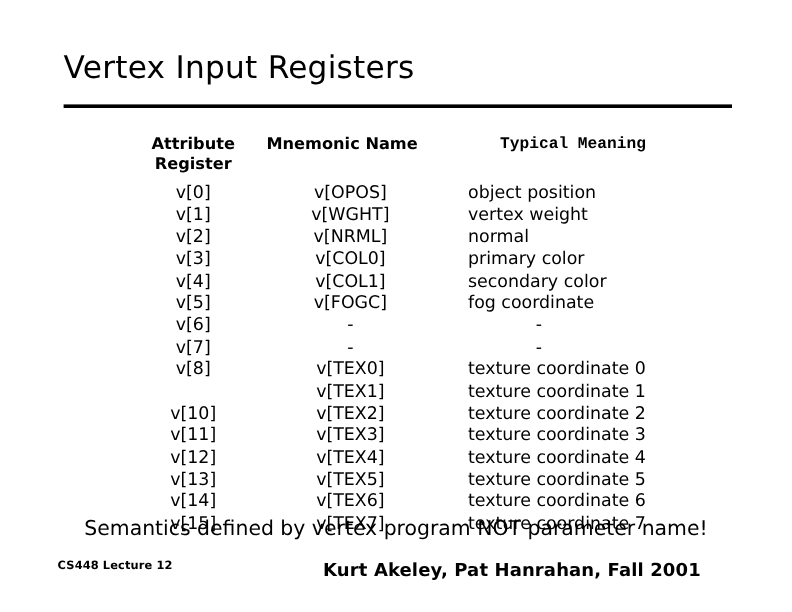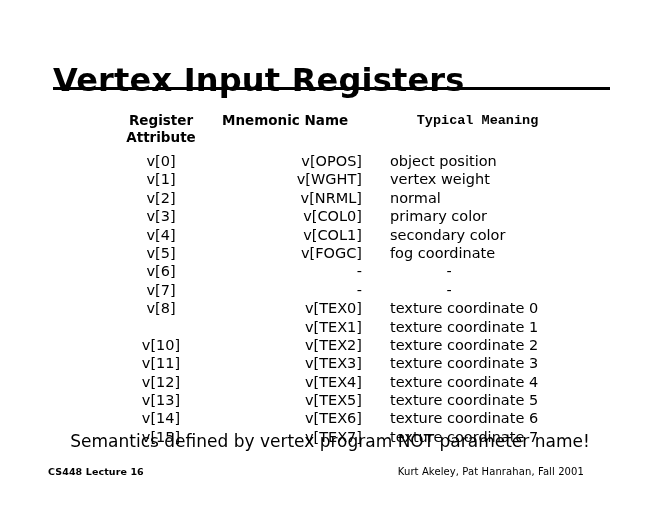--- a/index.html
+++ b/index.html
@@ -21,26 +21,25 @@
     width: 660px;
     height: 510px;
     background: #ffffff;
   }
 
   
   .slide-title {
     position: absolute;
     left: 53px;
     top: 40px;
-    font-size: 32px;
-    font-weight: bold;
+    font-size: 26px;
+    font-weight: normal;
     letter-spacing: 0.2px;
     line-height: 34px;
     white-space: nowrap;
-    margin-top: 23px;
   }
   .title-rule {
     position: absolute;
     left: 53px;
     top: 87px;
     width: 557px;
     height: 3px;
     background: #000000;
   }
 
@@ -100,21 +99,21 @@
     top: 0;
   }
   .c-reg {
     left: 116px;
     width: 90px;
     text-align: center;
   }
   .c-mnem {
     left: 222px;
     width: 140px;
-    text-align: right;
+    text-align: center;
   }
   .c-mean {
     left: 390px;
     width: 180px;
     text-align: left;
   }
   .c-mean.dash {
     text-align: center;
     width: 118px;
   }
@@ -138,41 +137,41 @@
     top: 466px;
     font-size: 9.5px;
     font-weight: bold;
     letter-spacing: 0.1px;
     white-space: nowrap;
   }
   .footer-right {
     position: absolute;
     right: 76px;
     top: 466px;
-    font-size: 10px;
-    font-weight: normal;
+    font-size: 15px;
+    font-weight: bold;
     letter-spacing: 0.1px;
     white-space: nowrap;
     text-align: right;
   }
 </style>
 </head>
 <body>
 
 <div class="slide">
 
   <div class="slide-title">Vertex Input Registers</div>
   <div class="title-rule"></div>
 
   <div class="table">
 
     <div class="table-head">
       <div class="th th-attr">
+        <div>Attribute</div>
         <div>Register</div>
-        <div>Attribute</div>
       </div>
       <div class="th th-mnem">Mnemonic Name</div>
       <div class="th th-mean">Typical Meaning</div>
     </div>
 
     <div class="rows" id="table-rows">
         <div class="row">
           <div class="cell c-reg">v[0]</div>
           <div class="cell c-mnem">v[OPOS]</div>
           <div class="cell c-mean">object position</div>
@@ -250,16 +249,16 @@
           <div class="cell c-reg">v[15]</div>
           <div class="cell c-mnem">v[TEX7]</div>
           <div class="cell c-mean">texture coordinate 7</div>
         </div>
       </div>
 
   </div>
 
   <div class="note">Semantics defined by vertex program NOT parameter name!</div>
 
-  <div class="footer-left">CS448 Lecture 16</div>
+  <div class="footer-left">CS448 Lecture 12</div>
   <div class="footer-right">Kurt Akeley, Pat Hanrahan, Fall 2001</div>
 
 </div>
 
 </body></html>

